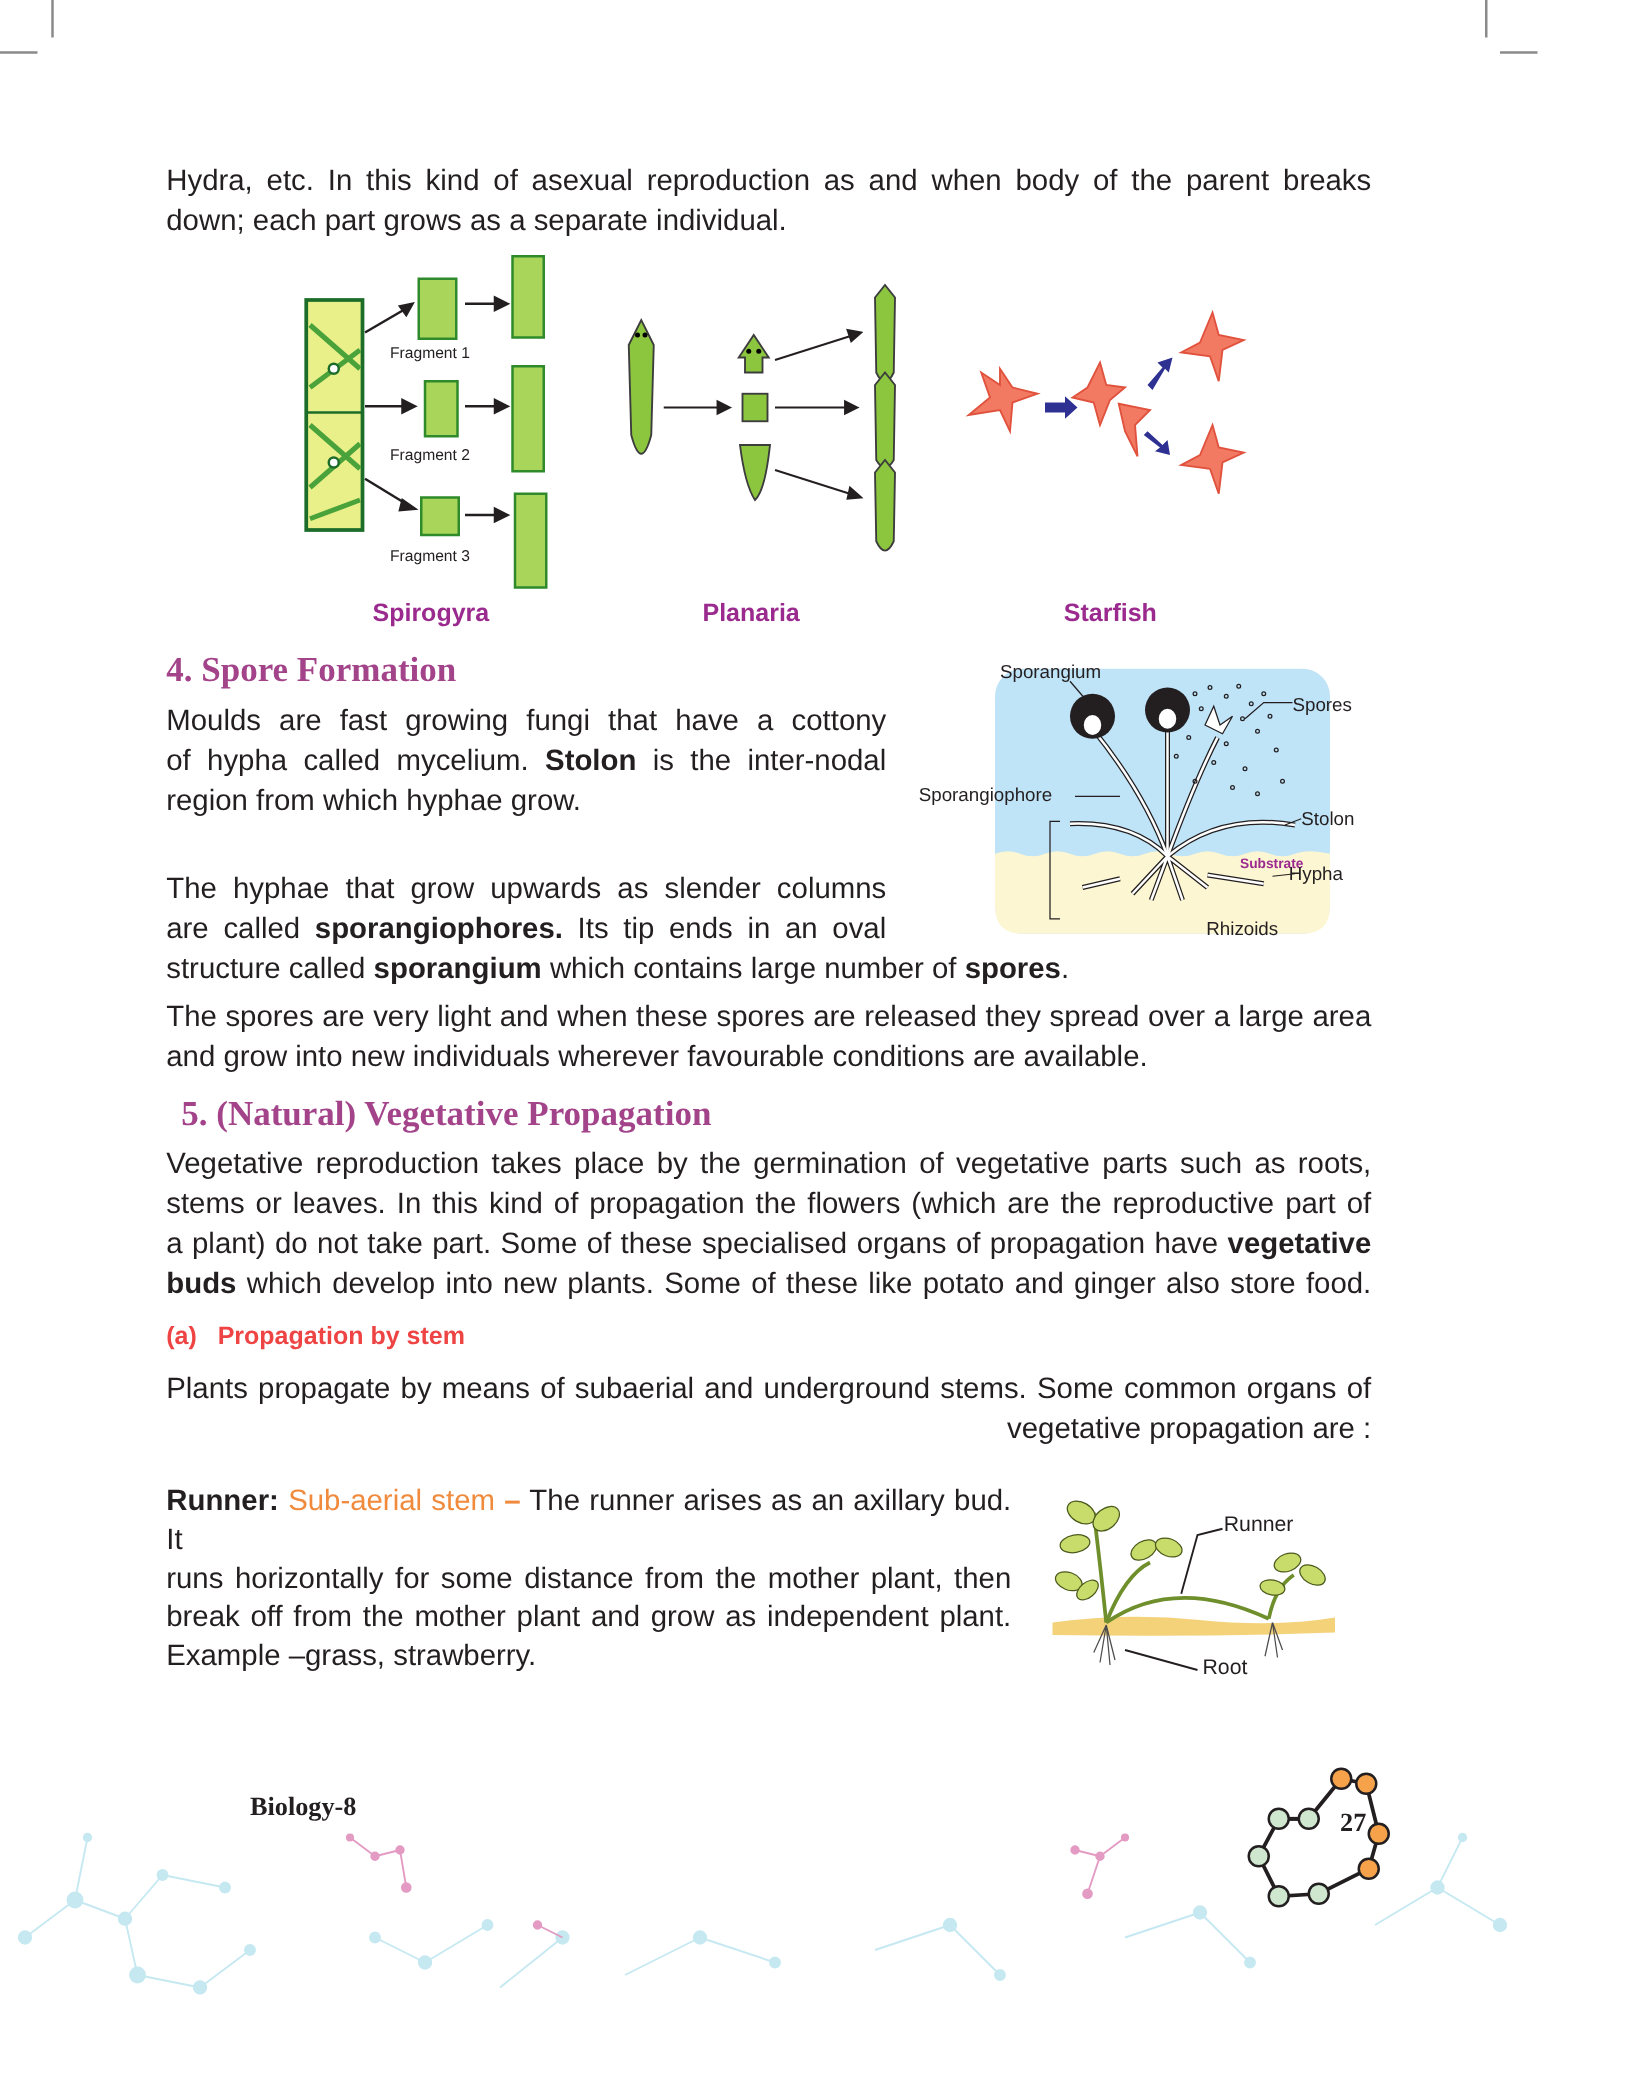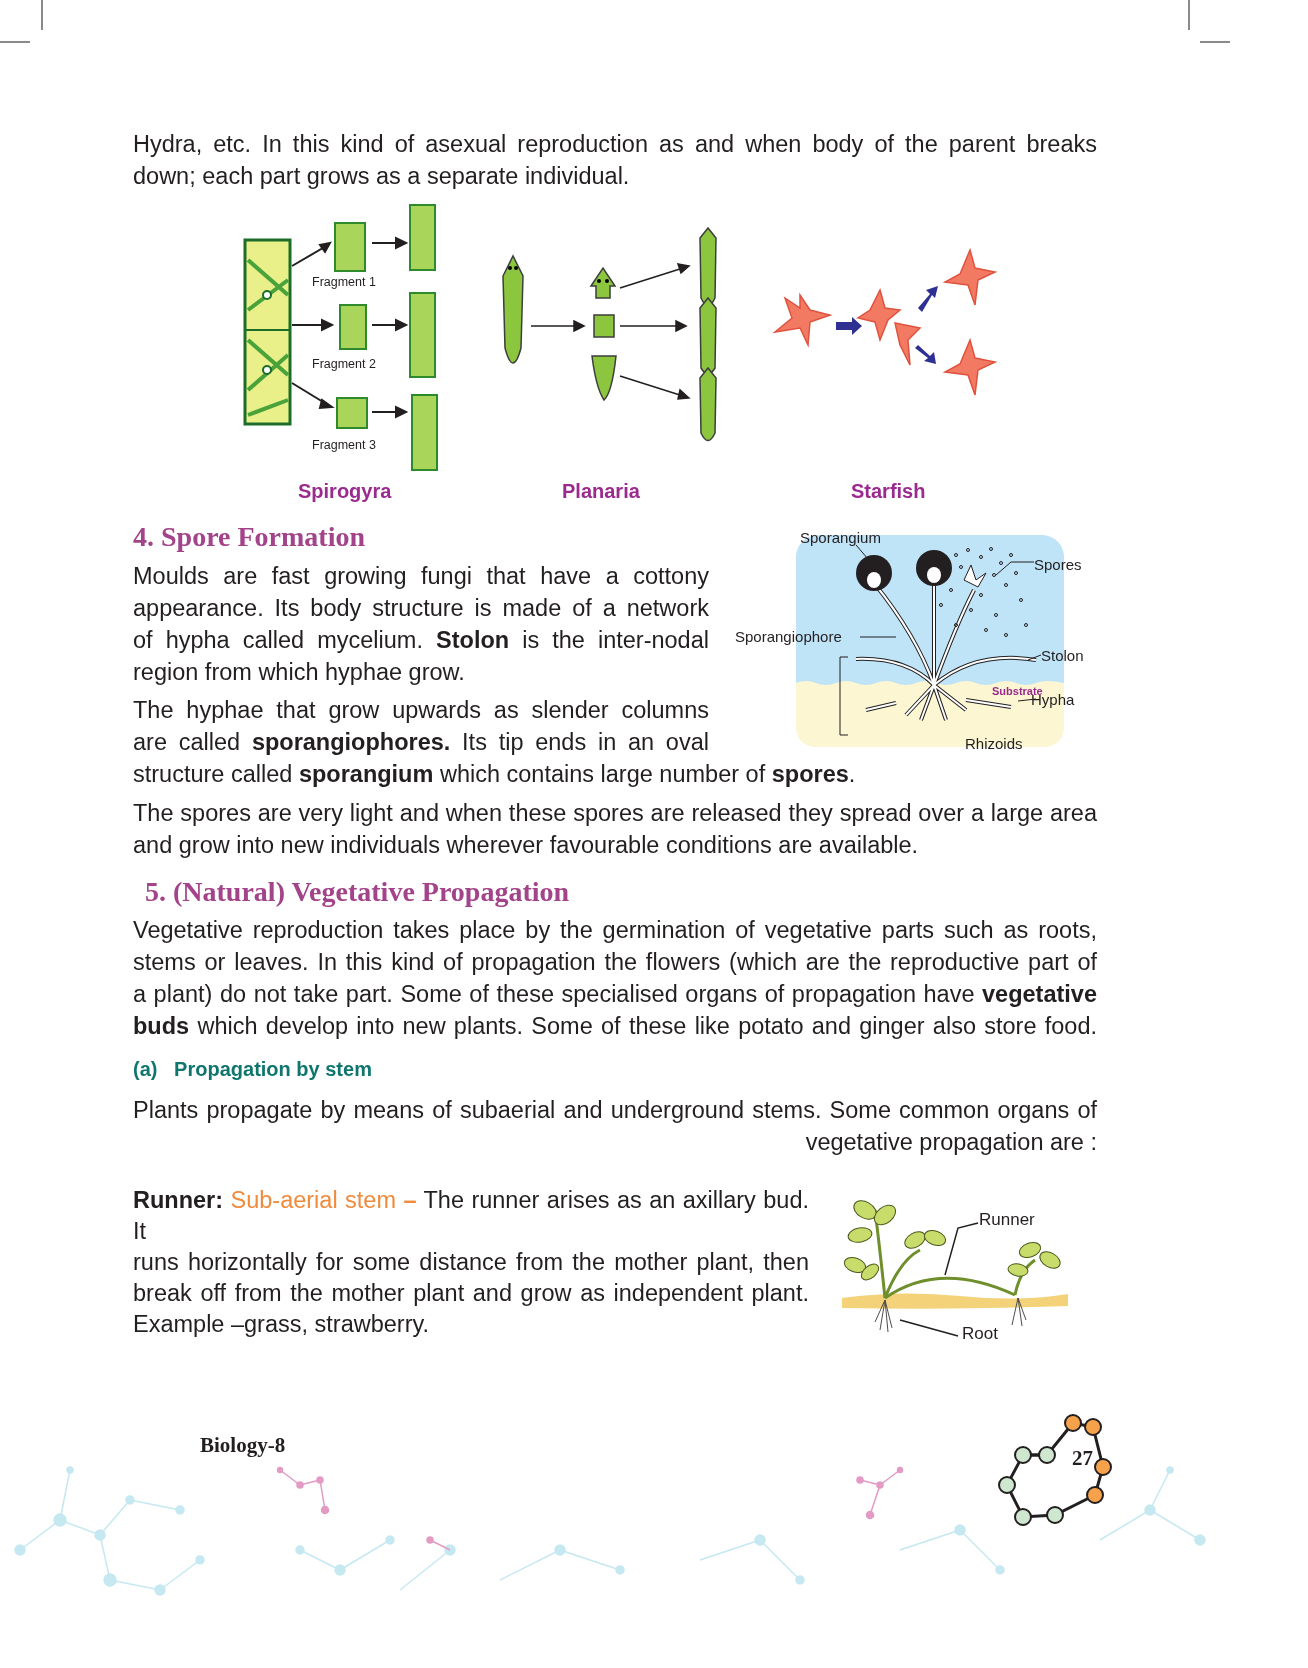--- a/index.html
+++ b/index.html
@@ -6,21 +6,21 @@
   body { width: 1308px; height: 1668px; position: relative; overflow: hidden;
          font-family: "Liberation Sans", sans-serif; color: #231f20; }
   .page { position: absolute; left: 0; top: 0; width: 1230px; height: 1668px; }
   .crop { position: absolute; background: #8a8a8a; }
   .txt { position: absolute; font-family: "Liberation Sans", sans-serif; font-size: 23.5px;
          line-height: 32px; color: #231f20; text-align: justify; }
   .txt b { font-weight: bold; }
   .heading { position: absolute; font-family: "Liberation Serif", serif; font-weight: bold;
              font-size: 28px; color: #a3448a; }
   .subhead { position: absolute; font-family: "Liberation Sans", sans-serif; font-weight: bold;
-             font-size: 20px; color: #0f766e; }
+             font-size: 20px; color: #ef4444; }
   .caption { position: absolute; font-family: "Liberation Sans", sans-serif; font-weight: bold;
              font-size: 20px; color: #9b2a8e; }
   .label { position: absolute; font-family: "Liberation Sans", sans-serif; font-size: 15px; color: #231f20; white-space: nowrap; }
   .frag { font-size: 12.5px; }
   .orange { color: #f08a3c; }
   .footer-title { position: absolute; font-family: "Liberation Serif", serif; font-weight: bold; font-size: 21px; color:#231f20; }
   .page-num { position: absolute; font-family: "Liberation Serif", serif; font-weight: bold; font-size: 21px; color:#231f20; }
   svg { position: absolute; overflow: visible; }
 </style>
 </head>
@@ -117,21 +117,20 @@
   </svg>
 
   <div class="caption" style="left:298px;top:480px;">Spirogyra</div>
   <div class="caption" style="left:562px;top:480px;">Planaria</div>
   <div class="caption" style="left:851px;top:480px;">Starfish</div>
 
   <div class="heading" style="left:133px;top:521px;">4.  Spore Formation</div>
 
   <div class="txt" style="left:133px;top:560px;width:576px;">
     <div style="text-align-last:justify;">Moulds are fast growing fungi that  have a cottony</div>
-    <div style="text-align-last:justify;">appearance. Its body structure is made of a network</div>
     <div style="text-align-last:justify;"><span>of hypha called mycelium. </span><b>Stolon</b><span> is the inter-nodal</span></div>
     <div style="text-align:left;">region from which hyphae grow.</div>
   </div>
 
   <div class="txt" style="left:133px;top:694px;width:576px;">
     <div style="text-align-last:justify;">The hyphae that grow upwards as slender columns</div>
     <div style="text-align-last:justify;"><span>are called </span><b>sporangiophores.</b><span> Its tip ends in an oval</span></div>
   </div>
   <div class="txt" style="left:133px;top:758px;width:960px;text-align:left;"><span>structure called </span><b>sporangium</b><span> which contains large number of </span><b>spores</b><span>.</span></div>
 

